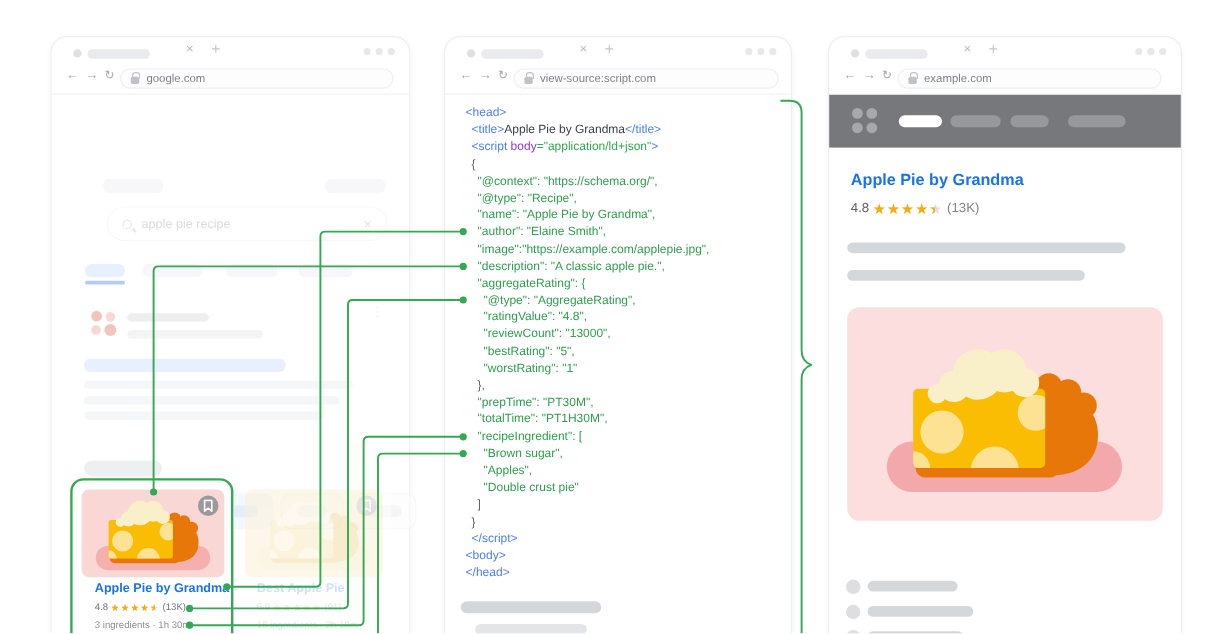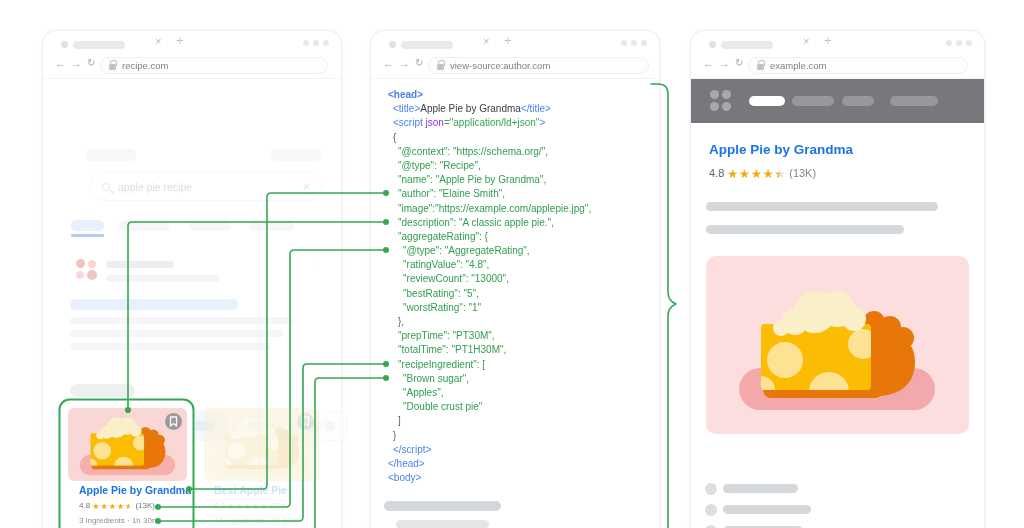--- a/index.html
+++ b/index.html
@@ -113,21 +113,21 @@
         <i></i>
         <i></i>
         <i></i>
       </span>
     <div class="toolbar">
       <span class="nav-arrow nav-back">←</span>
       <span class="nav-arrow nav-fwd">→</span>
       <span class="nav-arrow nav-reload">↻</span>
       <span class="url-pill" style="width:228px">
         <span class="lock"></span>
-        <span class="url-text">recipe.com</span>
+        <span class="url-text">google.com</span>
       </span>
     </div>
 
     <div class="faded">
       <div class="bar abs" style="left:43px;top:70px;width:50px;height:12px;background:#f3f2f8"></div>
       <div class="bar abs" style="left:228px;top:70px;width:50px;height:12px;background:#f3f2f8"></div>
 
       <div class="searchbar">
         <span class="mag"></span>
         <span class="search-text">apple pie recipe</span>
@@ -263,27 +263,27 @@
         <i></i>
         <i></i>
         <i></i>
       </span>
     <div class="toolbar">
       <span class="nav-arrow nav-back">←</span>
       <span class="nav-arrow nav-fwd">→</span>
       <span class="nav-arrow nav-reload">↻</span>
       <span class="url-pill" style="width:221px">
         <span class="lock"></span>
-        <span class="url-text">view-source:author.com</span>
+        <span class="url-text">view-source:script.com</span>
       </span>
     </div>
     <div class="code">
-        <div class="code-line" style="padding-left: 5px; font-weight: bold;"><span class="tok-tag">&lt;head&gt;</span></div>
+        <div class="code-line" style="padding-left: 5px;"><span class="tok-tag">&lt;head&gt;</span></div>
         <div class="code-line" style="padding-left: 10px;"><span class="tok-tag">&lt;title&gt;</span><span class="tok-text">Apple Pie by Grandma</span><span class="tok-tag">&lt;/title&gt;</span></div>
-        <div class="code-line" style="padding-left: 10px;"><span class="tok-tag">&lt;script </span><span class="tok-attr">json</span><span class="tok-val">="application/ld+json"</span><span class="tok-tag">&gt;</span></div>
+        <div class="code-line" style="padding-left: 10px;"><span class="tok-tag">&lt;script </span><span class="tok-attr">body</span><span class="tok-val">="application/ld+json"</span><span class="tok-tag">&gt;</span></div>
         <div class="code-line" style="padding-left: 10px;"><span class="tok-plain">{</span></div>
         <div class="code-line" style="padding-left: 15px;"><span class="tok-json">"@context": "https://schema.org/",</span></div>
         <div class="code-line" style="padding-left: 15px;"><span class="tok-json">"@type": "Recipe",</span></div>
         <div class="code-line" style="padding-left: 15px;"><span class="tok-json">"name": "Apple Pie by Grandma",</span></div>
         <div class="code-line" style="padding-left: 15px;"><span class="tok-json">"author": "Elaine Smith",</span></div>
         <div class="code-line" style="padding-left: 15px;"><span class="tok-json">"image":"https://example.com/applepie.jpg",</span></div>
         <div class="code-line" style="padding-left: 15px;"><span class="tok-json">"description": "A classic apple pie.",</span></div>
         <div class="code-line" style="padding-left: 15px;"><span class="tok-json">"aggregateRating": {</span></div>
         <div class="code-line" style="padding-left: 20px;"><span class="tok-json">"@type": "AggregateRating",</span></div>
         <div class="code-line" style="padding-left: 20px;"><span class="tok-json">"ratingValue": "4.8",</span></div>
@@ -293,22 +293,22 @@
         <div class="code-line" style="padding-left: 15px;"><span class="tok-plain">},</span></div>
         <div class="code-line" style="padding-left: 15px;"><span class="tok-json">"prepTime": "PT30M",</span></div>
         <div class="code-line" style="padding-left: 15px;"><span class="tok-json">"totalTime": "PT1H30M",</span></div>
         <div class="code-line" style="padding-left: 15px;"><span class="tok-json">"recipeIngredient": [</span></div>
         <div class="code-line" style="padding-left: 20px;"><span class="tok-json">"Brown sugar",</span></div>
         <div class="code-line" style="padding-left: 20px;"><span class="tok-json">"Apples",</span></div>
         <div class="code-line" style="padding-left: 20px;"><span class="tok-json">"Double crust pie"</span></div>
         <div class="code-line" style="padding-left: 15px;"><span class="tok-plain">]</span></div>
         <div class="code-line" style="padding-left: 10px;"><span class="tok-plain">}</span></div>
         <div class="code-line" style="padding-left: 10px;"><span class="tok-tag">&lt;/script&gt;</span></div>
+        <div class="code-line" style="padding-left: 5px;"><span class="tok-tag">&lt;body&gt;</span></div>
         <div class="code-line" style="padding-left: 5px;"><span class="tok-tag">&lt;/head&gt;</span></div>
-        <div class="code-line" style="padding-left: 5px;"><span class="tok-tag">&lt;body&gt;</span></div>
       </div>
     <div class="bar abs" style="left:13px;top:470px;width:117px;height:10px;background:#d3d6da"></div>
     <div class="bar abs" style="left:25px;top:489px;width:93px;height:9px;background:#e3e5e8"></div>
   </div>
 
   <div class="window" id="win-site">
     <span class="fav-dot"></span>
     <span class="tab-pill"></span>
     <span class="tab-close">×</span>
     <span class="tab-plus">+</span>

